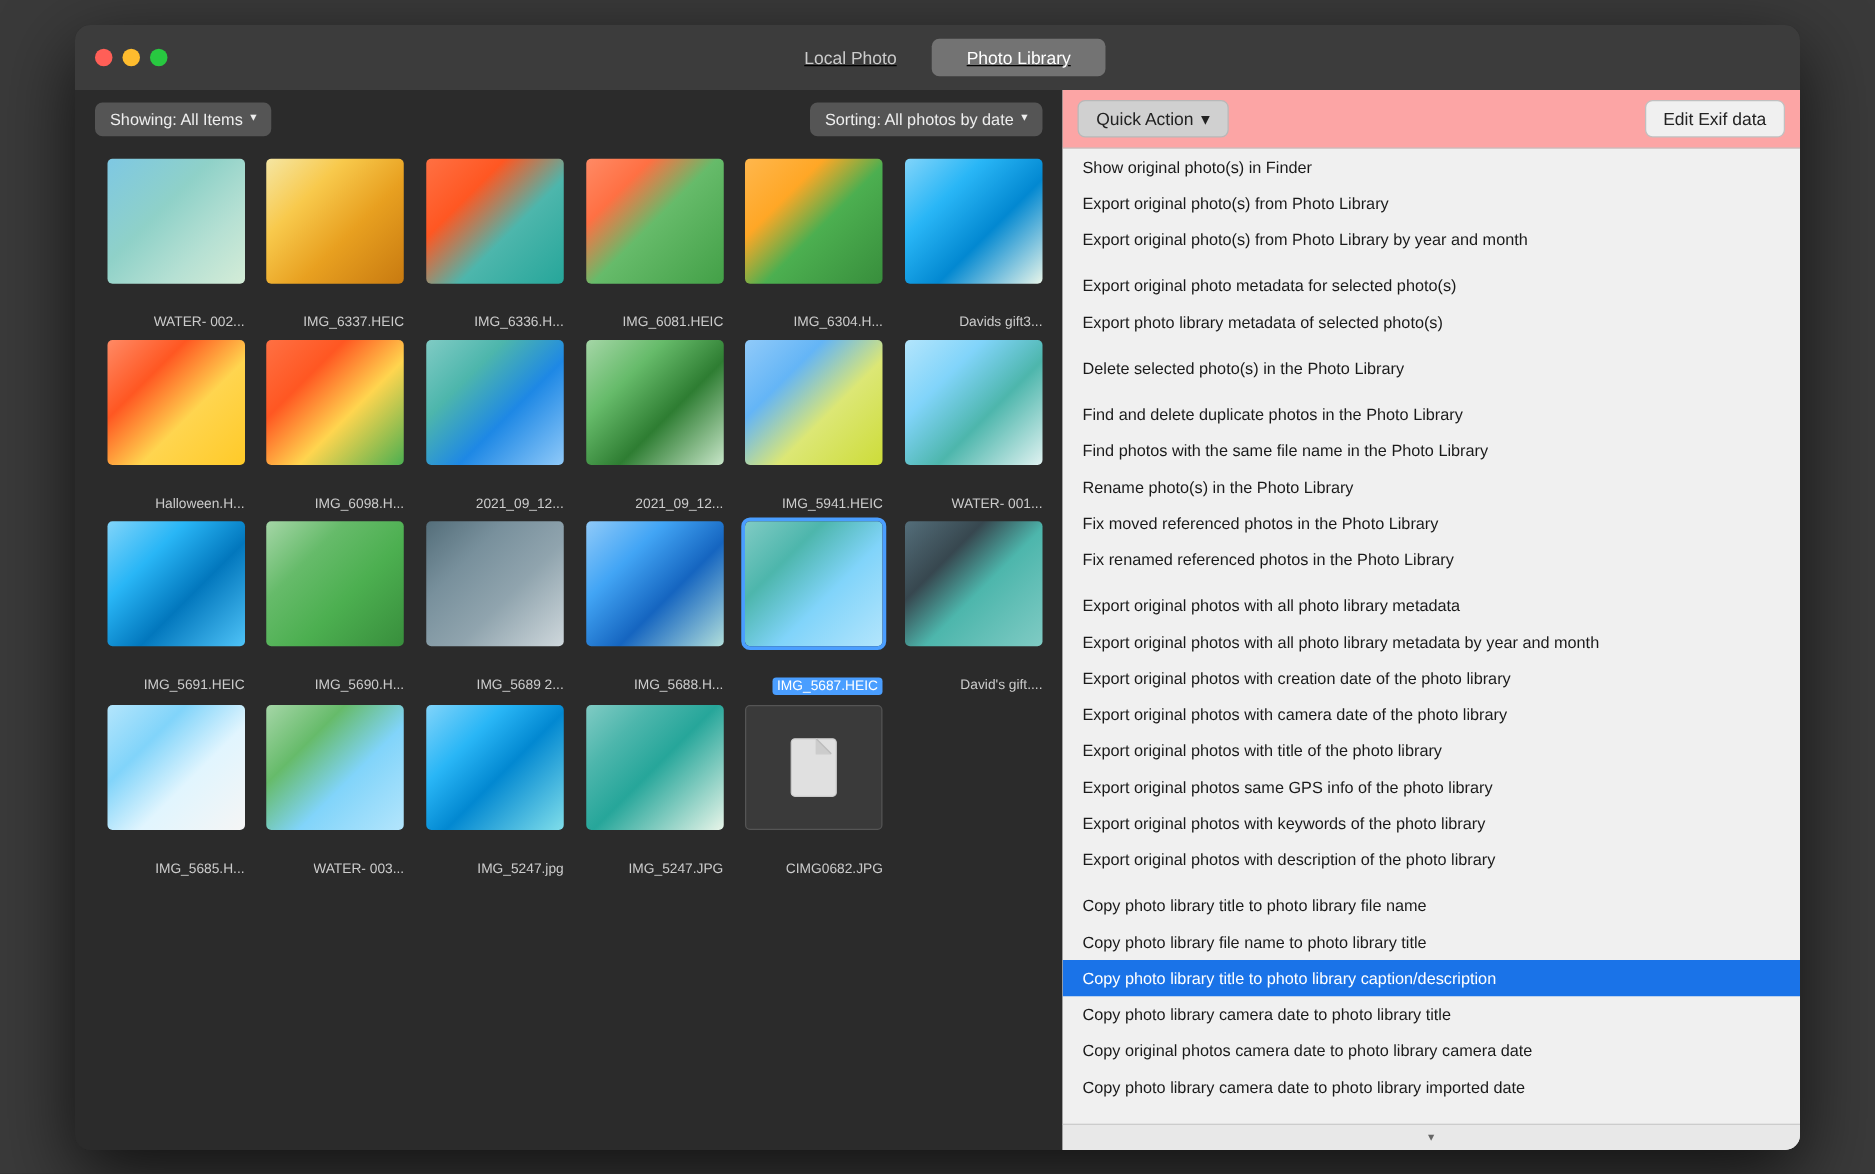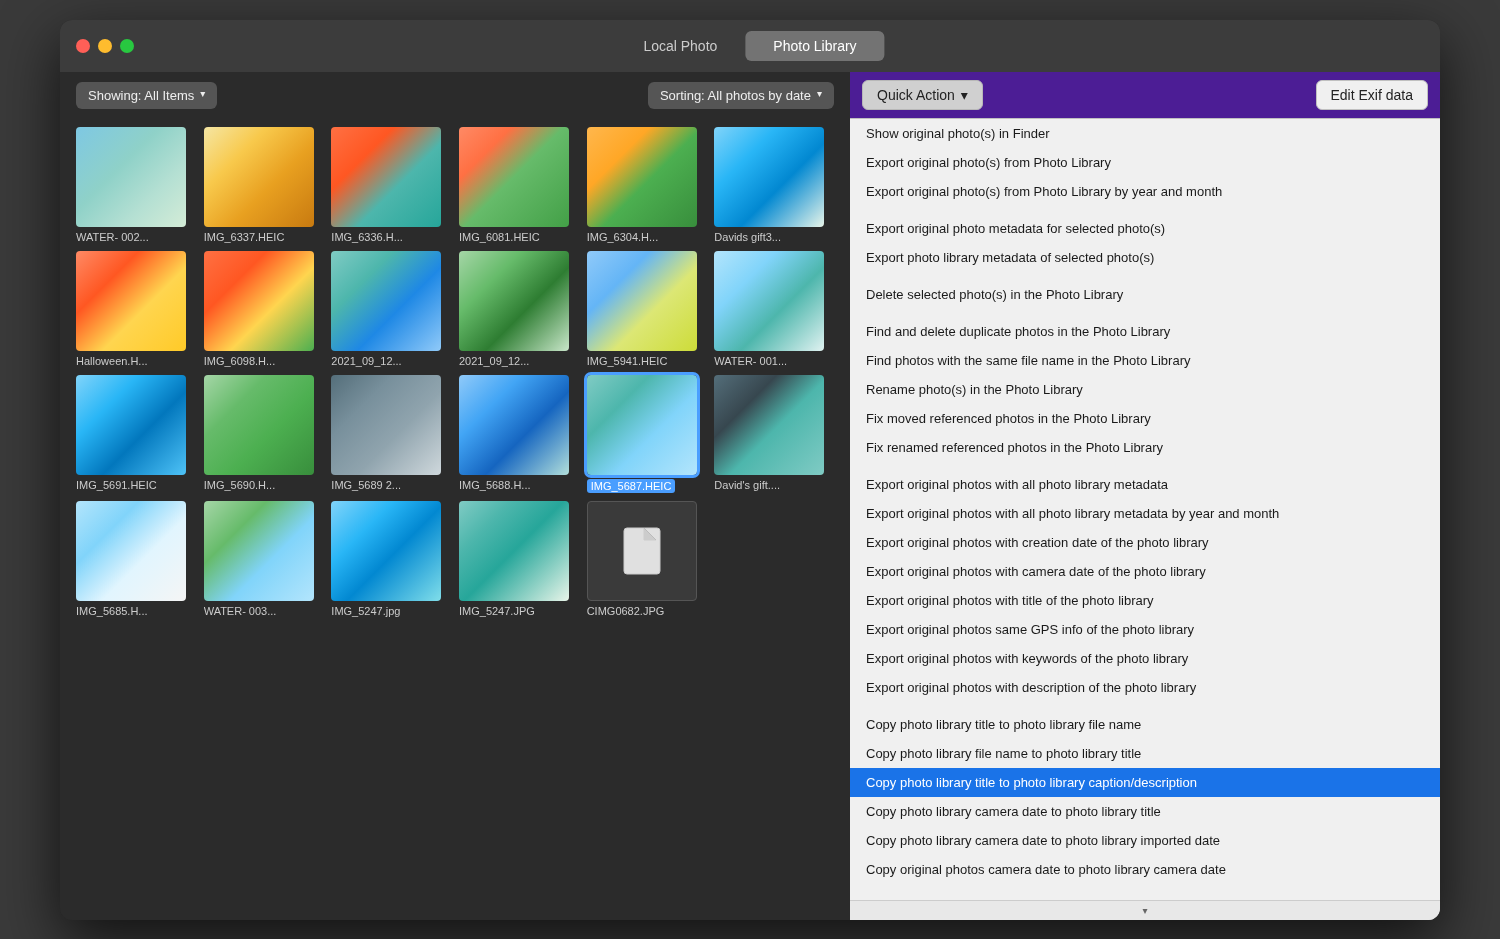--- a/index.html
+++ b/index.html
@@ -45,20 +45,21 @@
     }
     .tl-red { background: #ff5f57; }
     .tl-yellow { background: #febc2e; }
     .tl-green { background: #28c840; }
     .tabs {
       display: flex;
       gap: 0;
       position: absolute;
       left: 50%;
       transform: translateX(-50%);
+      text-decoration: underline;
     }
     .tab {
       padding: 7px 28px;
       font-size: 14px;
       color: #ccc;
       cursor: pointer;
       border-radius: 6px;
       background: transparent;
       border: none;
       outline: none;
@@ -106,22 +107,23 @@
       overflow-y: auto;
       padding: 8px 16px;
       display: grid;
       grid-template-columns: repeat(6, 1fr);
       gap: 8px;
       align-content: start;
     }
     .photo-item {
       display: flex;
       flex-direction: column;
-      align-items: flex-start;
-      cursor: pointer;
+      align-items: flex-end;
+      cursor: pointer;
+      gap: 21px;
     }
     .photo-thumb {
       width: 110px;
       height: 100px;
       border-radius: 4px;
       overflow: hidden;
       position: relative;
     }
     .photo-thumb.selected {
       outline: 3px solid #4a9eff;
@@ -171,21 +173,21 @@
       flex: 1;
       background: #e8e8e8;
       display: flex;
       flex-direction: column;
       overflow: hidden;
     }
     .right-header {
       display: flex;
       align-items: flex-start;
       padding: 8px 12px;
-      background: #4c1d95;
+      background: #fca5a5;
       border-bottom: 1px solid #c0c0c0;
       gap: 8px;
     }
     .quick-action-btn {
       background: #d0d0d0;
       border: 1px solid #b8b8b8;
       border-radius: 6px;
       padding: 6px 14px;
       font-size: 14px;
       cursor: pointer;
@@ -403,22 +405,22 @@
         <div class="menu-item">Export original photos with camera date of the photo library</div>
         <div class="menu-item">Export original photos with title of the photo library</div>
         <div class="menu-item">Export original photos same GPS info of the photo library</div>
         <div class="menu-item">Export original photos with keywords of the photo library</div>
         <div class="menu-item">Export original photos with description of the photo library</div>
         <div class="menu-separator"></div>
         <div class="menu-item">Copy photo library title to photo library file name</div>
         <div class="menu-item">Copy photo library file name to photo library title</div>
         <div class="menu-item highlighted">Copy photo library title to photo library caption/description</div>
         <div class="menu-item">Copy photo library camera date to photo library title</div>
+        <div class="menu-item">Copy original photos camera date to photo library camera date</div>
         <div class="menu-item">Copy photo library camera date to photo library imported date</div>
-        <div class="menu-item">Copy original photos camera date to photo library camera date</div>
 
       </div>
       <div class="scroll-indicator">
         <span>▾</span>
       </div>
     </div>
   </div>
 </div>
 
 </body></html>

